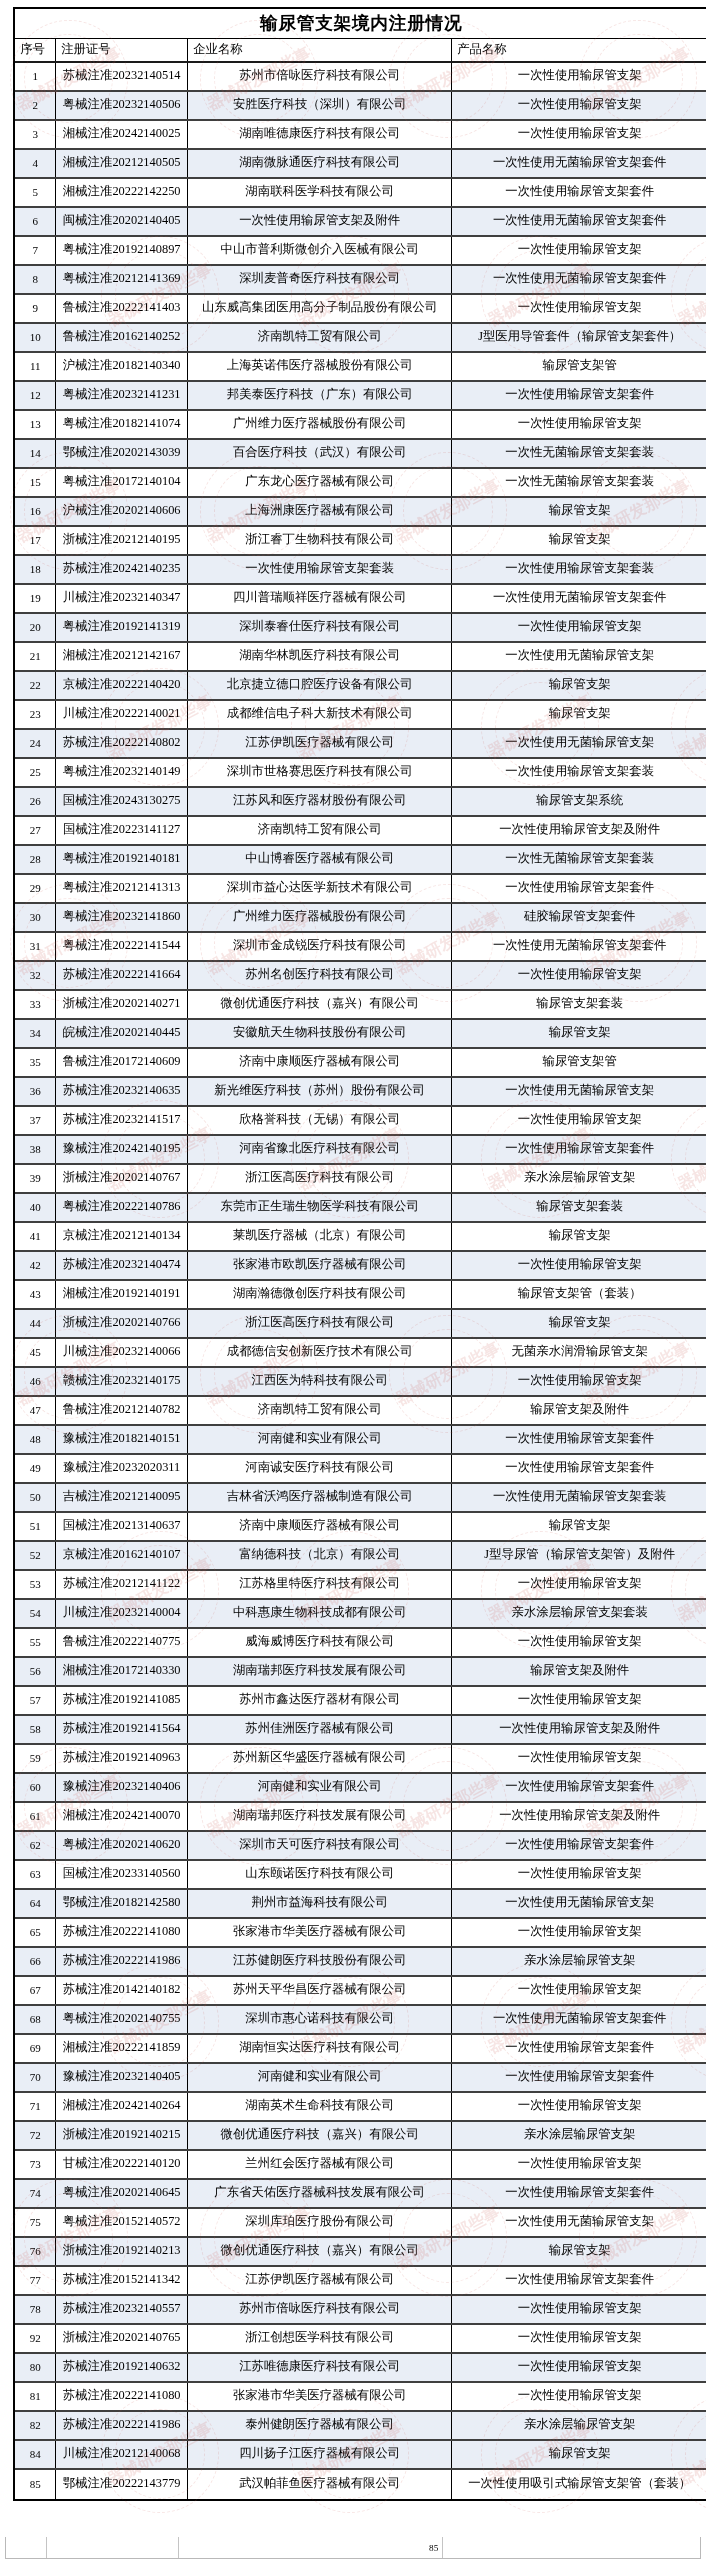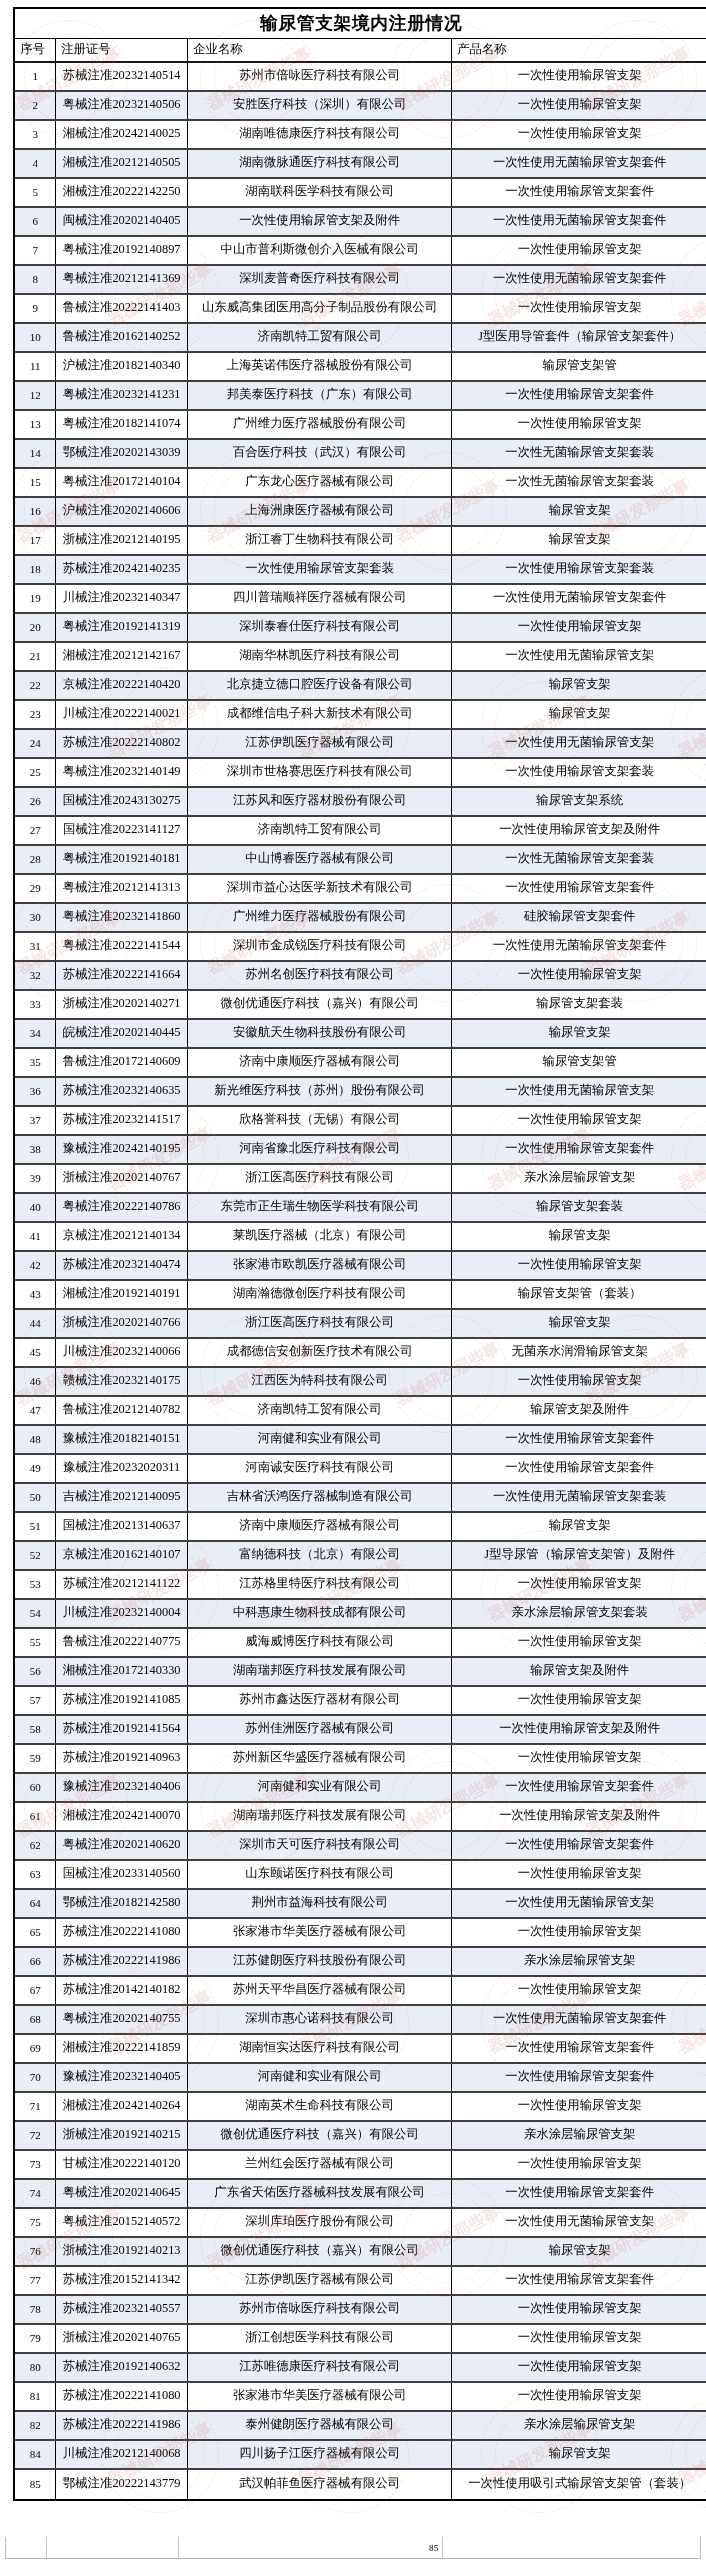--- a/index.html
+++ b/index.html
@@ -609,21 +609,21 @@
   </div>
 
   <div class="row alt">
     <div class="c c1">78</div>
     <div class="c c2">苏械注准20232140557</div>
     <div class="c c3">苏州市倍咏医疗科技有限公司</div>
     <div class="c c4">一次性使用输尿管支架</div>
   </div>
 
   <div class="row">
-    <div class="c c1">79</div>
+    <div class="c c1">92</div>
     <div class="c c2">浙械注准20202140765</div>
     <div class="c c3">浙江创想医学科技有限公司</div>
     <div class="c c4">一次性使用输尿管支架</div>
   </div>
 
   <div class="row alt">
     <div class="c c1">80</div>
     <div class="c c2">苏械注准20192140632</div>
     <div class="c c3">江苏唯德康医疗科技有限公司</div>
     <div class="c c4">一次性使用输尿管支架</div>

